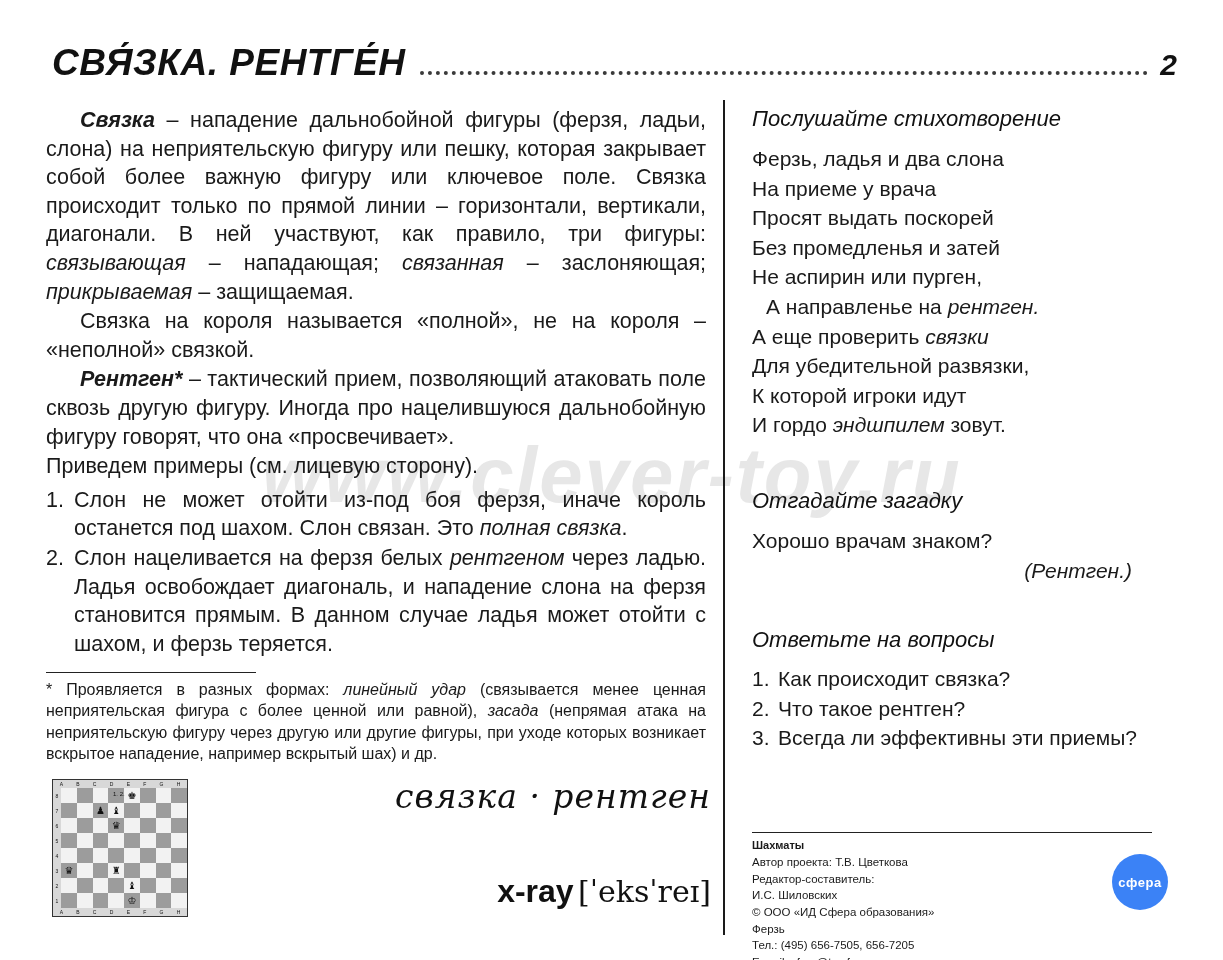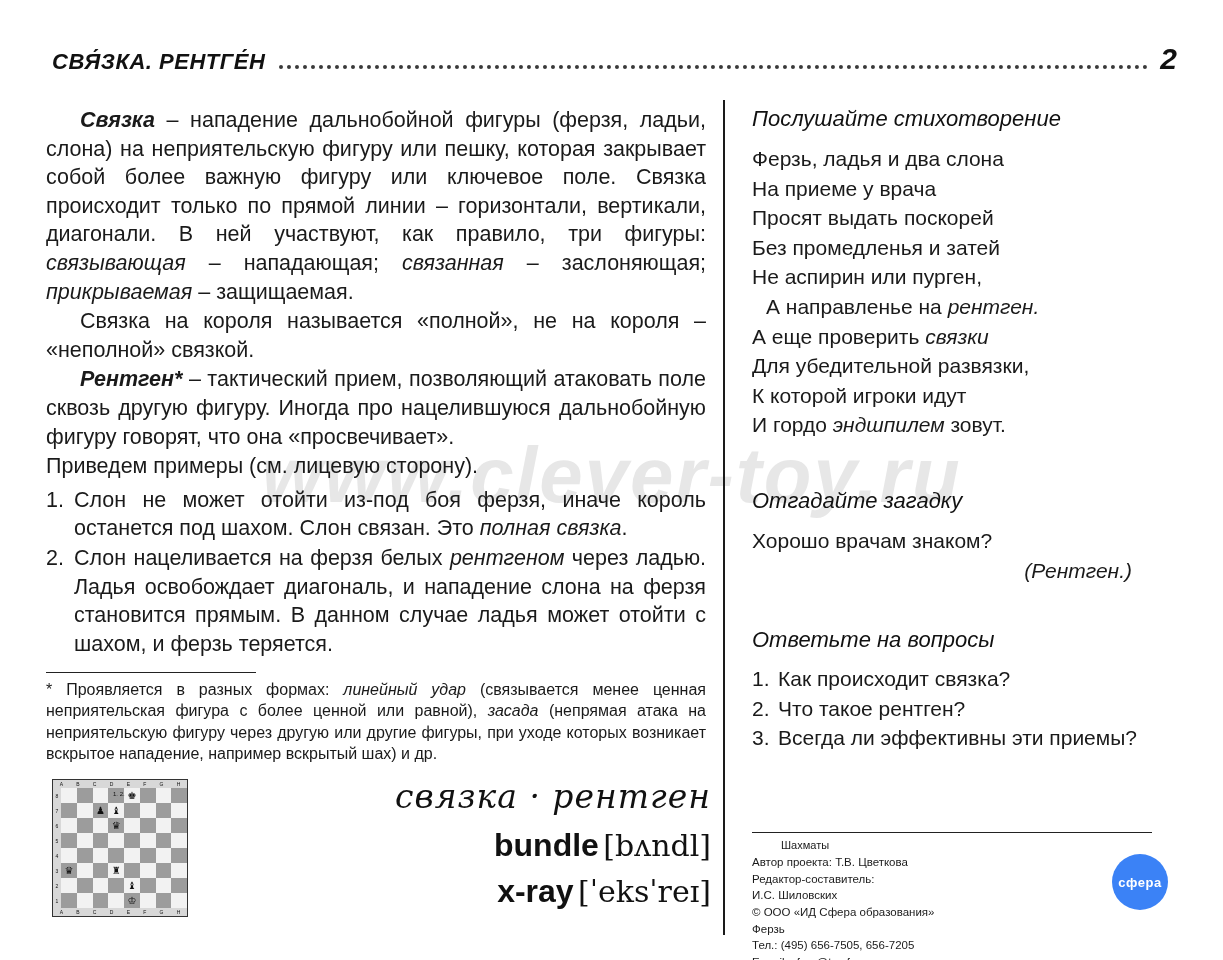--- a/index.html
+++ b/index.html
@@ -29,21 +29,21 @@
     top: 42px;
     width: 1125px;
     height: 46px;
     display: flex;
     align-items: baseline;
   }
   .header-title {
     font-family: "Liberation Sans", sans-serif;
     font-style: italic;
     font-weight: bold;
-    font-size: 22px;
+    font-size: 37px;
     letter-spacing: 0.5px;
     white-space: nowrap;
     color: #111;
   }
   .header-dots {
     flex: 1;
     border-bottom: 4px dotted #3a3a3a;
     margin: 0 12px 9px 14px;
     height: 1px;
   }
@@ -267,23 +267,22 @@
     width: 420px;
   }
   .imprint-rule {
     width: 400px;
     height: 1px;
     background: #222;
     margin-bottom: 6px;
   }
   .imprint-title {
     font-size: 11px;
-    font-weight: normal;
+    font-weight: bold;
     margin-bottom: 3px;
-    margin-left: 29px;
   }
   .imprint-cols {
     display: flex;
     font-size: 11.5px;
     line-height: 1.45;
     flex-direction: column;
   }
   .imprint-c1 { width: 185px; }
   .imprint-c2 { width: 168px; }
   .logo {
@@ -471,24 +470,20 @@
           <span>E</span>
           <span>F</span>
           <span>G</span>
           <span>H</span>
       </div>
       <div class="board-caption">1. 2.</div>
     </div>
 
     <div class="script-words">связка · рентген</div>
 
-    <div class="en-line" id="en1">
-      <span class="en-word">bundle</span>
-      <span class="en-ipa">[bʌndl]</span>
-    </div>
     <div class="en-line" id="en2">
       <span class="en-word">x-ray</span>
       <span class="en-ipa">[ˈeksˈreɪ]</span>
     </div>
   </div>
 
   <div class="col-right">
 
     <div class="r-head">Послушайте стихотворение</div>
 

